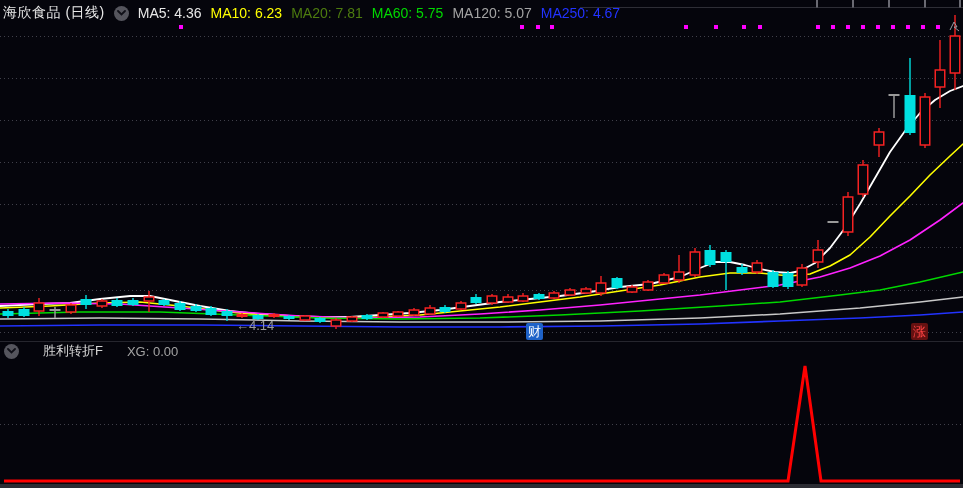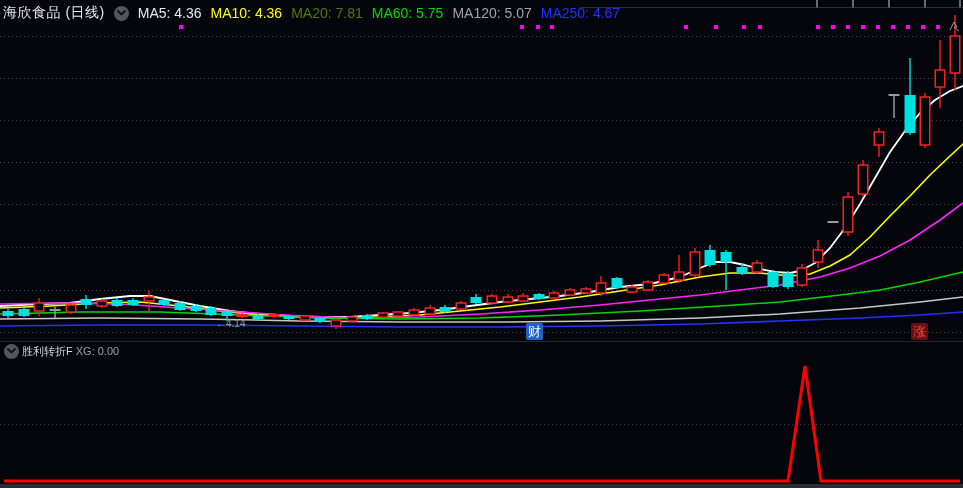--- a/index.html
+++ b/index.html
@@ -13,30 +13,30 @@
   }
   .titlebar .stock-title{color:#e8e8e8;letter-spacing:0.5px;}
   .chev{
     width:15px;height:15px;border-radius:50%;background:#55555d;
     display:inline-flex;align-items:center;justify-content:center;flex:0 0 auto;
   }
   .chev svg{display:block;}
   .ma-label{font-weight:400;}
   .subheader{
     position:absolute;left:4px;top:343px;height:16px;
-    display:flex;align-items:center;gap:3px;font-size:11px;z-index:3;white-space:nowrap;
+    display:flex;align-items:center;gap:24px;font-size:13px;z-index:3;white-space:nowrap;
   }
   .wm{
     position:absolute;width:17px;height:17px;text-align:center;line-height:17px;
     font-size:13px;z-index:2;border-radius:2px;
   }
   #wm-left{left:526px;top:323px;}
   #wm-right{left:911px;top:323px;}
   #annotation{
-    position:absolute;left:216px;top:318px;font-size:10px;z-index:2;letter-spacing:0px;
+    position:absolute;left:236px;top:318px;font-size:13px;z-index:2;letter-spacing:0px;
   }
   .divider{position:absolute;left:0;top:341px;width:963px;height:1px;background:#26262e;z-index:1;}
 </style>
 </head>
 <body>
 
 <div id="app">
 
   <svg id="chart-svg" class="layer" width="963" height="488" viewBox="0 0 963 488">
       <line x1="0" x2="963" y1="36.5" y2="36.5" stroke="#40404a" stroke-width="1" stroke-dasharray="1 3"></line>
@@ -207,21 +207,21 @@
     </svg>
 
   <div class="titlebar">
     <span class="stock-title">海欣食品 (日线)</span>
     <span class="chev">
       <svg width="9" height="6" viewBox="0 0 9 6">
           <path d="M1 1 L4.5 4.5 L8 1" stroke="#101018" stroke-width="1.8" fill="none" stroke-linecap="round"></path>
         </svg>
     </span>
     <span class="ma-label" style="color: rgb(232, 232, 232);">MA5: 4.36</span>
-    <span class="ma-label" style="color: rgb(255, 255, 0);">MA10: 4.36</span>
+    <span class="ma-label" style="color: rgb(255, 255, 0);">MA10: 6.23</span>
     <span class="ma-label" style="color: #4d7c0f;">MA20: 7.81</span>
     <span class="ma-label" style="color: rgb(0, 216, 0); text-align: right;">MA60: 5.75</span>
     <span class="ma-label" style="color: #a3a3a3;">MA120: 5.07</span>
     <span class="ma-label" style="color: rgb(34, 51, 255);">MA250: 4.67</span>
   </div>
 
   <div id="wm-left" class="wm" style="color: rgb(255, 255, 255); background-color: rgb(30, 98, 200);">财</div>
   <div id="wm-right" class="wm" style="color: rgb(255, 68, 68); background-color: rgb(100, 17, 17);">涨</div>
 
   <div id="annotation" style="color: rgb(154, 154, 154);">←4.14</div>

